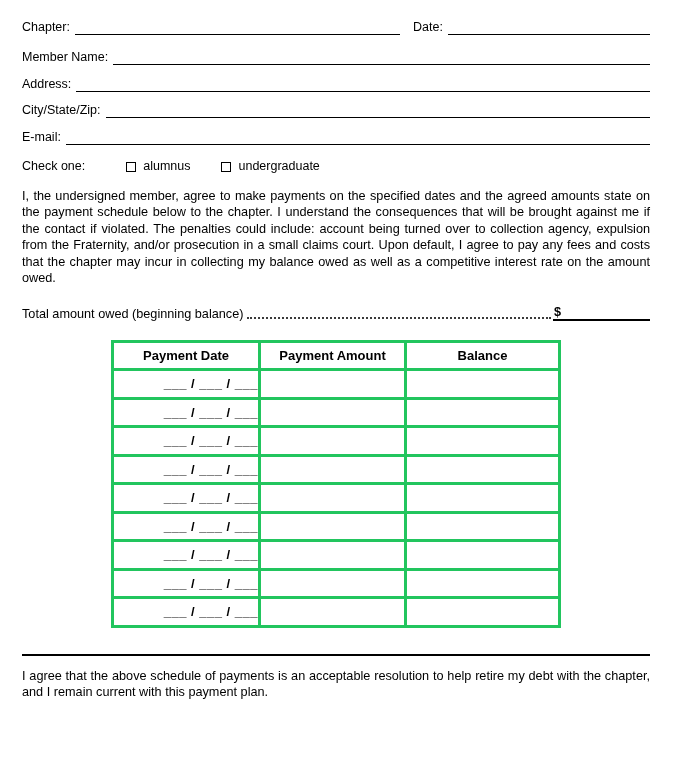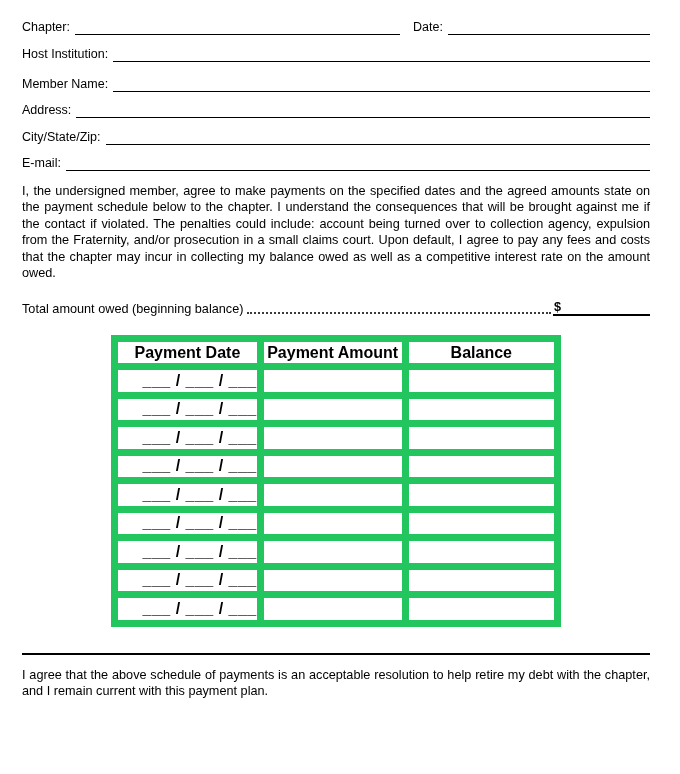--- a/index.html
+++ b/index.html
@@ -87,22 +87,22 @@
   }
   .dollar { padding-left:1px; }
 
   
   table.pay-table {
     width:450px;
     margin:19px auto 0;
     border-collapse:collapse;
   }
   .pay-table th, .pay-table td {
-    border:7px solid #22c55e;
-    font-size:16px;
+    border:3px solid #22c55e;
+    font-size:13px;
   }
   .pay-table th {
     font-weight:bold;
     height:28px;
     text-align:center;
   }
   .pay-table td { height:28.5px; }
   .pay-table col.c1 { width:148px; }
   .pay-table col.c2 { width:147px; }
   .pay-table col.c3 { width:155px; }
@@ -130,24 +130,20 @@
     <div class="field-chapter">
       <span class="form-label">Chapter:</span>
       <span class="fill-line"></span>
     </div>
     <div class="field-date">
       <span class="form-label">Date:</span>
       <span class="fill-line"></span>
     </div>
   </div>
 
-  <div class="form-row">
-    <span class="form-label">Host Institution:</span>
-    <span class="fill-line"></span>
-  </div>
 
   <div class="form-row" style="margin-top:15px;">
     <span class="form-label">Member Name:</span>
     <span class="fill-line"></span>
   </div>
 
   <div class="form-row">
     <span class="form-label">Address:</span>
     <span class="fill-line"></span>
   </div>
@@ -155,20 +151,31 @@
   <div class="form-row">
     <span class="form-label">City/State/Zip:</span>
     <span class="fill-line"></span>
   </div>
 
   <div class="form-row">
     <span class="form-label">E-mail:</span>
     <span class="fill-line"></span>
   </div>
 
+  <div class="check-row">
+    <span class="form-label">Check one:</span>
+    <span class="check-option">
+      <span class="checkbox"></span>
+      <span>alumnus</span>
+    </span>
+    <span class="check-option">
+      <span class="checkbox"></span>
+      <span>undergraduate</span>
+    </span>
+  </div>
 
   <p class="para">I, the undersigned member, agree to make payments on the specified dates and the agreed amounts state on the payment schedule below to the chapter.  I understand the consequences that will be brought against me if the contact if violated.  The penalties could include:  account being turned over to collection agency, expulsion from the Fraternity, and/or prosecution in a small claims court.  Upon default, I agree to pay any fees and costs that the chapter may incur in collecting my balance owed as well as a competitive interest rate on the amount owed.</p>
 
   <div class="total-row">
     <span class="total-label">Total amount owed (beginning balance)</span>
     <span class="dot-leader"></span>
     <span class="total-blank">
       <span class="dollar">$</span>
       <span></span>
     </span>

